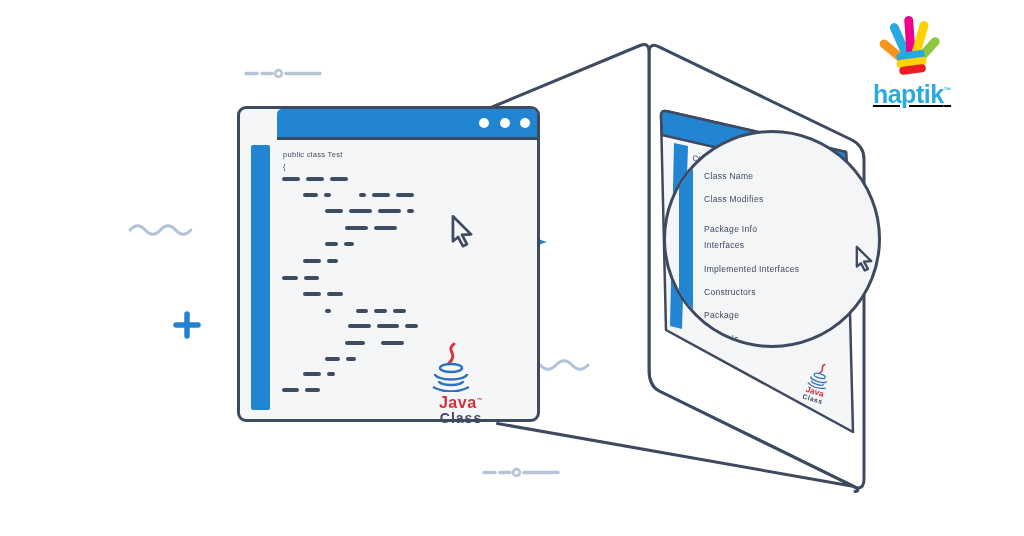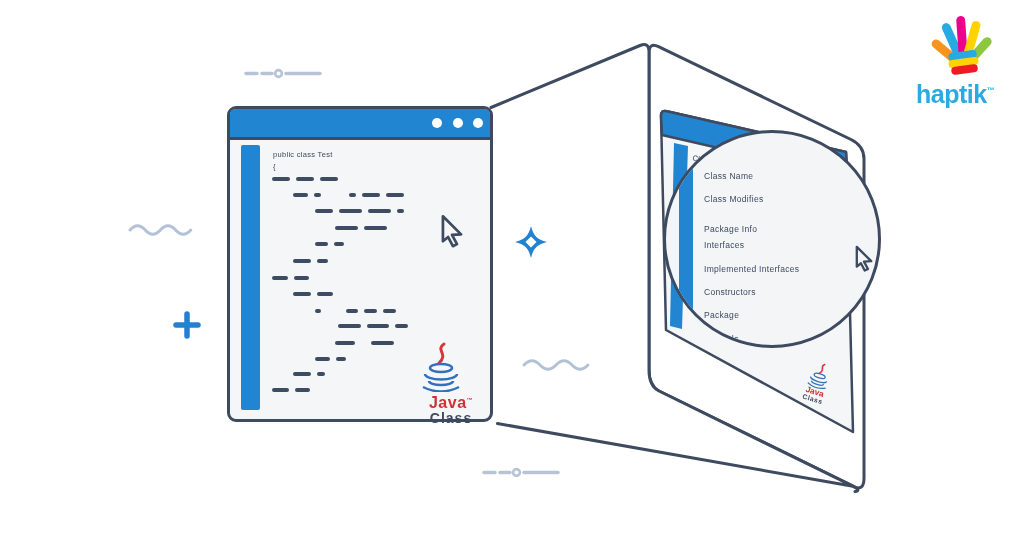--- a/index.html
+++ b/index.html
@@ -1,22 +1,22 @@
 <!DOCTYPE html>
 <html><head>
 <meta charset="utf-8">
 <style>
   html,body{margin:0;padding:0;background:#ffffff;font-family:"Liberation Sans",sans-serif;}
   .canvas{position:relative;width:1024px;height:536px;overflow:hidden;background:#ffffff;}
   svg{display:block;}
   #art{position:absolute;left:0;top:0;z-index:1;}
 
   
-  .window{position:absolute;left:227px;top:106px;width:260px;height:310px;
-    background:#f5f6f8;border:3px solid #3d4a5f;border-radius:9px;z-index:2;}
+  .window{position:absolute;left:237px;top:106px;width:260px;height:310px;
+    background:#f5f6f8;border:3px solid #3d4a5f;border-radius:9px;z-index:2;padding-left:37px;}
   .titlebar{position:relative;height:28px;background:#2285d2;border-bottom:3px solid #3d4a5f;
     border-radius:5px 5px 0 0;}
   .dot{position:absolute;top:9px;width:10px;height:10px;border-radius:50%;background:#ffffff;}
   .dot1{left:202px}.dot2{left:223px}.dot3{left:243px}
   .wbody{position:absolute;left:0;top:31px;right:0;bottom:0;}
   .wstrip{position:absolute;left:11px;top:5px;width:19px;height:265px;background:#2285d2;border-radius:2px;}
   .code-text{position:absolute;left:43px;top:9px;font-size:7.5px;line-height:12px;
     color:#3d4a5f;letter-spacing:.3px;white-space:pre;}
   .code-lines{position:absolute;left:0;top:-31px;right:0;bottom:0;}
   .code-row{position:absolute;display:flex;height:4px;}
@@ -30,21 +30,21 @@
 
   
   .magnifier{position:absolute;left:663px;top:130px;width:218px;height:218px;border-radius:50%;
     background:#f3f5f7;border:3px solid #3d4a5f;box-sizing:border-box;overflow:hidden;z-index:3;}
   .mag-strip{position:absolute;left:13px;top:0;bottom:0;width:14px;background:#2285d2;}
   .mag-item{position:absolute;left:38px;height:11px;font-size:8.5px;color:#3d4a5f;
     letter-spacing:.3px;white-space:nowrap;}
   .cursor-mag{position:absolute;left:188px;top:112px;}
 
   
-  .brand{position:absolute;left:916px;top:14px;width:96px;text-align:left;z-index:2;}
+  .brand{position:absolute;left:864px;top:14px;width:96px;text-align:center;z-index:2;text-decoration:underline;}
   .brand-word{font-size:25px;font-weight:bold;color:#29abe2;letter-spacing:-.5px;line-height:26px;}
   .brand-word sup{font-size:8px;vertical-align:10px;}
 </style>
 </head>
 <body>
 <div class="canvas">
 
 <svg id="art" width="1024" height="536" viewBox="0 0 1024 536">
 
   <path d="M649,370 L649,53 Q649,42 658.5,46.6 L851,139.5 Q864,145.8 864,159 L864,478 Q864,492 853,486.2 L659,391 Q649,386 649,370 Z" fill="#ffffff" stroke="#3d4a5f" stroke-width="3" stroke-linejoin="round"></path>

